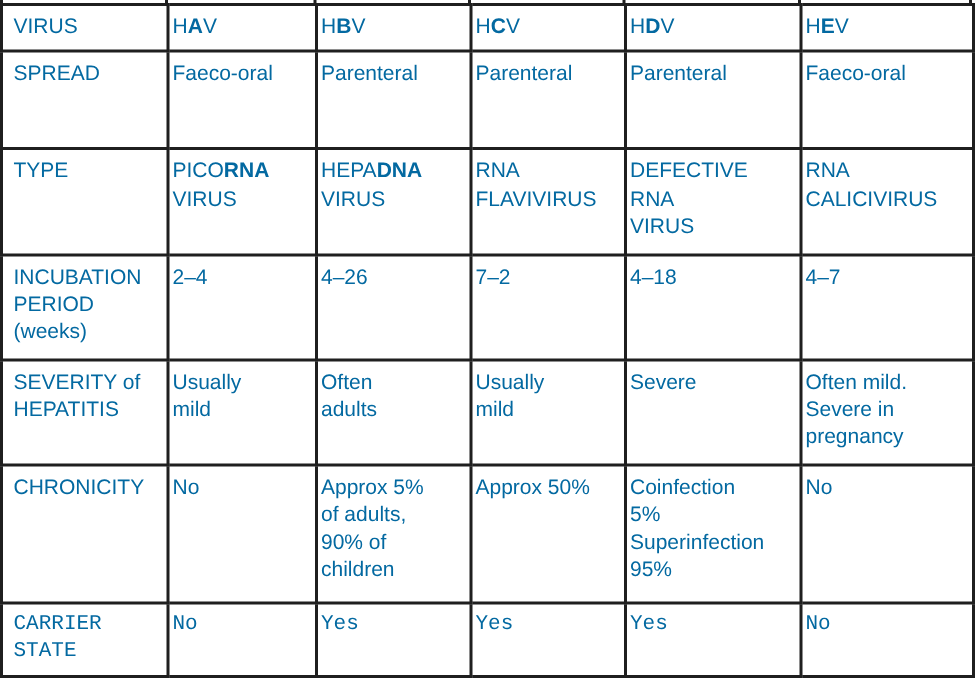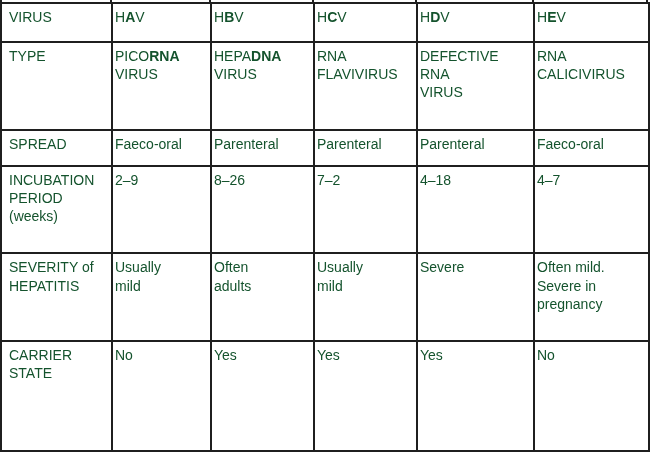--- a/index.html
+++ b/index.html
@@ -14,36 +14,36 @@
     border-collapse: collapse;
     table-layout: fixed;
     width: 648px; height: 450px;
     margin: 2px 0 0 0;
   }
   .vtable th, .vtable td {
     border: 2px solid #1f1f1f;
     vertical-align: top;
     font-size: 14px;
     line-height: 1.3;
-    color: #14532d;
+    color: #0369a1;
     font-weight: normal;
     white-space: pre-line;
     overflow: hidden;
   }
   .vtable th { text-align: left; padding: 4px 4px 0 7px; }
   .vtable td { text-align: left; padding: 4px 2px 0 2px; }
   .vtable b { font-weight: bold; }
   
   .vtable tr:nth-child(1) { height: 27px; }
   .vtable tr:nth-child(2) { height: 56px; }
   .vtable tr:nth-child(3) { height: 25px; }
   .vtable tr:nth-child(4) { height: 60px; }
   .vtable tr:nth-child(5) { height: 60px; }
   .vtable tr:nth-child(6) { height: 76px; }
-  .vtable tr:nth-child(7) { height: 42px; }
+  .vtable tr:nth-child(7) { height: 42px; font-family: Liberation Mono, monospace; }
   
   .tick { position: absolute; top: 0; width: 2px; height: 3px; background: #1f1f1f; }
 </style>
 </head>
 <body>
 
 <div class="page">
   <div class="tick" style="left:0px"></div>
   <div class="tick" style="left:110px"></div>
   <div class="tick" style="left:209px"></div>
@@ -64,66 +64,80 @@
     <tbody>
       <tr>
         <th>VIRUS</th>
         <td><span>H</span><b>A</b><span>V</span></td>
         <td><span>H</span><b>B</b><span>V</span></td>
         <td><span>H</span><b>C</b><span>V</span></td>
         <td><span>H</span><b>D</b><span>V</span></td>
         <td><span>H</span><b>E</b><span>V</span></td>
       </tr>
       <tr>
+        <th>SPREAD</th>
+        <td>Faeco-oral</td>
+        <td>Parenteral</td>
+        <td>Parenteral</td>
+        <td>Parenteral</td>
+        <td>Faeco-oral</td>
+      </tr>
+      <tr>
         <th>TYPE</th>
         <td><span>PICO</span><b>RNA</b><span>
 VIRUS</span></td>
         <td><span>HEPA</span><b>DNA</b><span>
 VIRUS</span></td>
         <td><span>RNA
 FLAVIVIRUS</span><b></b><span></span></td>
         <td><span>DEFECTIVE
 RNA
 VIRUS</span><b></b><span></span></td>
         <td><span>RNA
 CALICIVIRUS</span><b></b><span></span></td>
       </tr>
       <tr>
-        <th>SPREAD</th>
-        <td>Faeco-oral</td>
-        <td>Parenteral</td>
-        <td>Parenteral</td>
-        <td>Parenteral</td>
-        <td>Faeco-oral</td>
-      </tr>
-      <tr>
         <th>INCUBATION
 PERIOD
 (weeks)</th>
-        <td>2–9</td>
-        <td>8–26</td>
+        <td>2–4</td>
+        <td>4–26</td>
         <td>7–2</td>
         <td>4–18</td>
         <td>4–7</td>
       </tr>
       <tr>
         <th>SEVERITY of
 HEPATITIS</th>
         <td>Usually
 mild</td>
         <td>Often
 adults</td>
         <td>Usually
 mild</td>
         <td>Severe</td>
         <td>Often mild.
 Severe in
 pregnancy</td>
       </tr>
       <tr>
+        <th>CHRONICITY</th>
+        <td>No</td>
+        <td>Approx 5%
+of adults,
+90% of
+children</td>
+        <td>Approx 50%</td>
+        <td>Coinfection
+5%
+Superinfection
+95%</td>
+        <td>No</td>
+      </tr>
+      <tr>
         <th>CARRIER
 STATE</th>
         <td>No</td>
         <td>Yes</td>
         <td>Yes</td>
         <td>Yes</td>
         <td>No</td>
       </tr>
     </tbody>
   </table>

